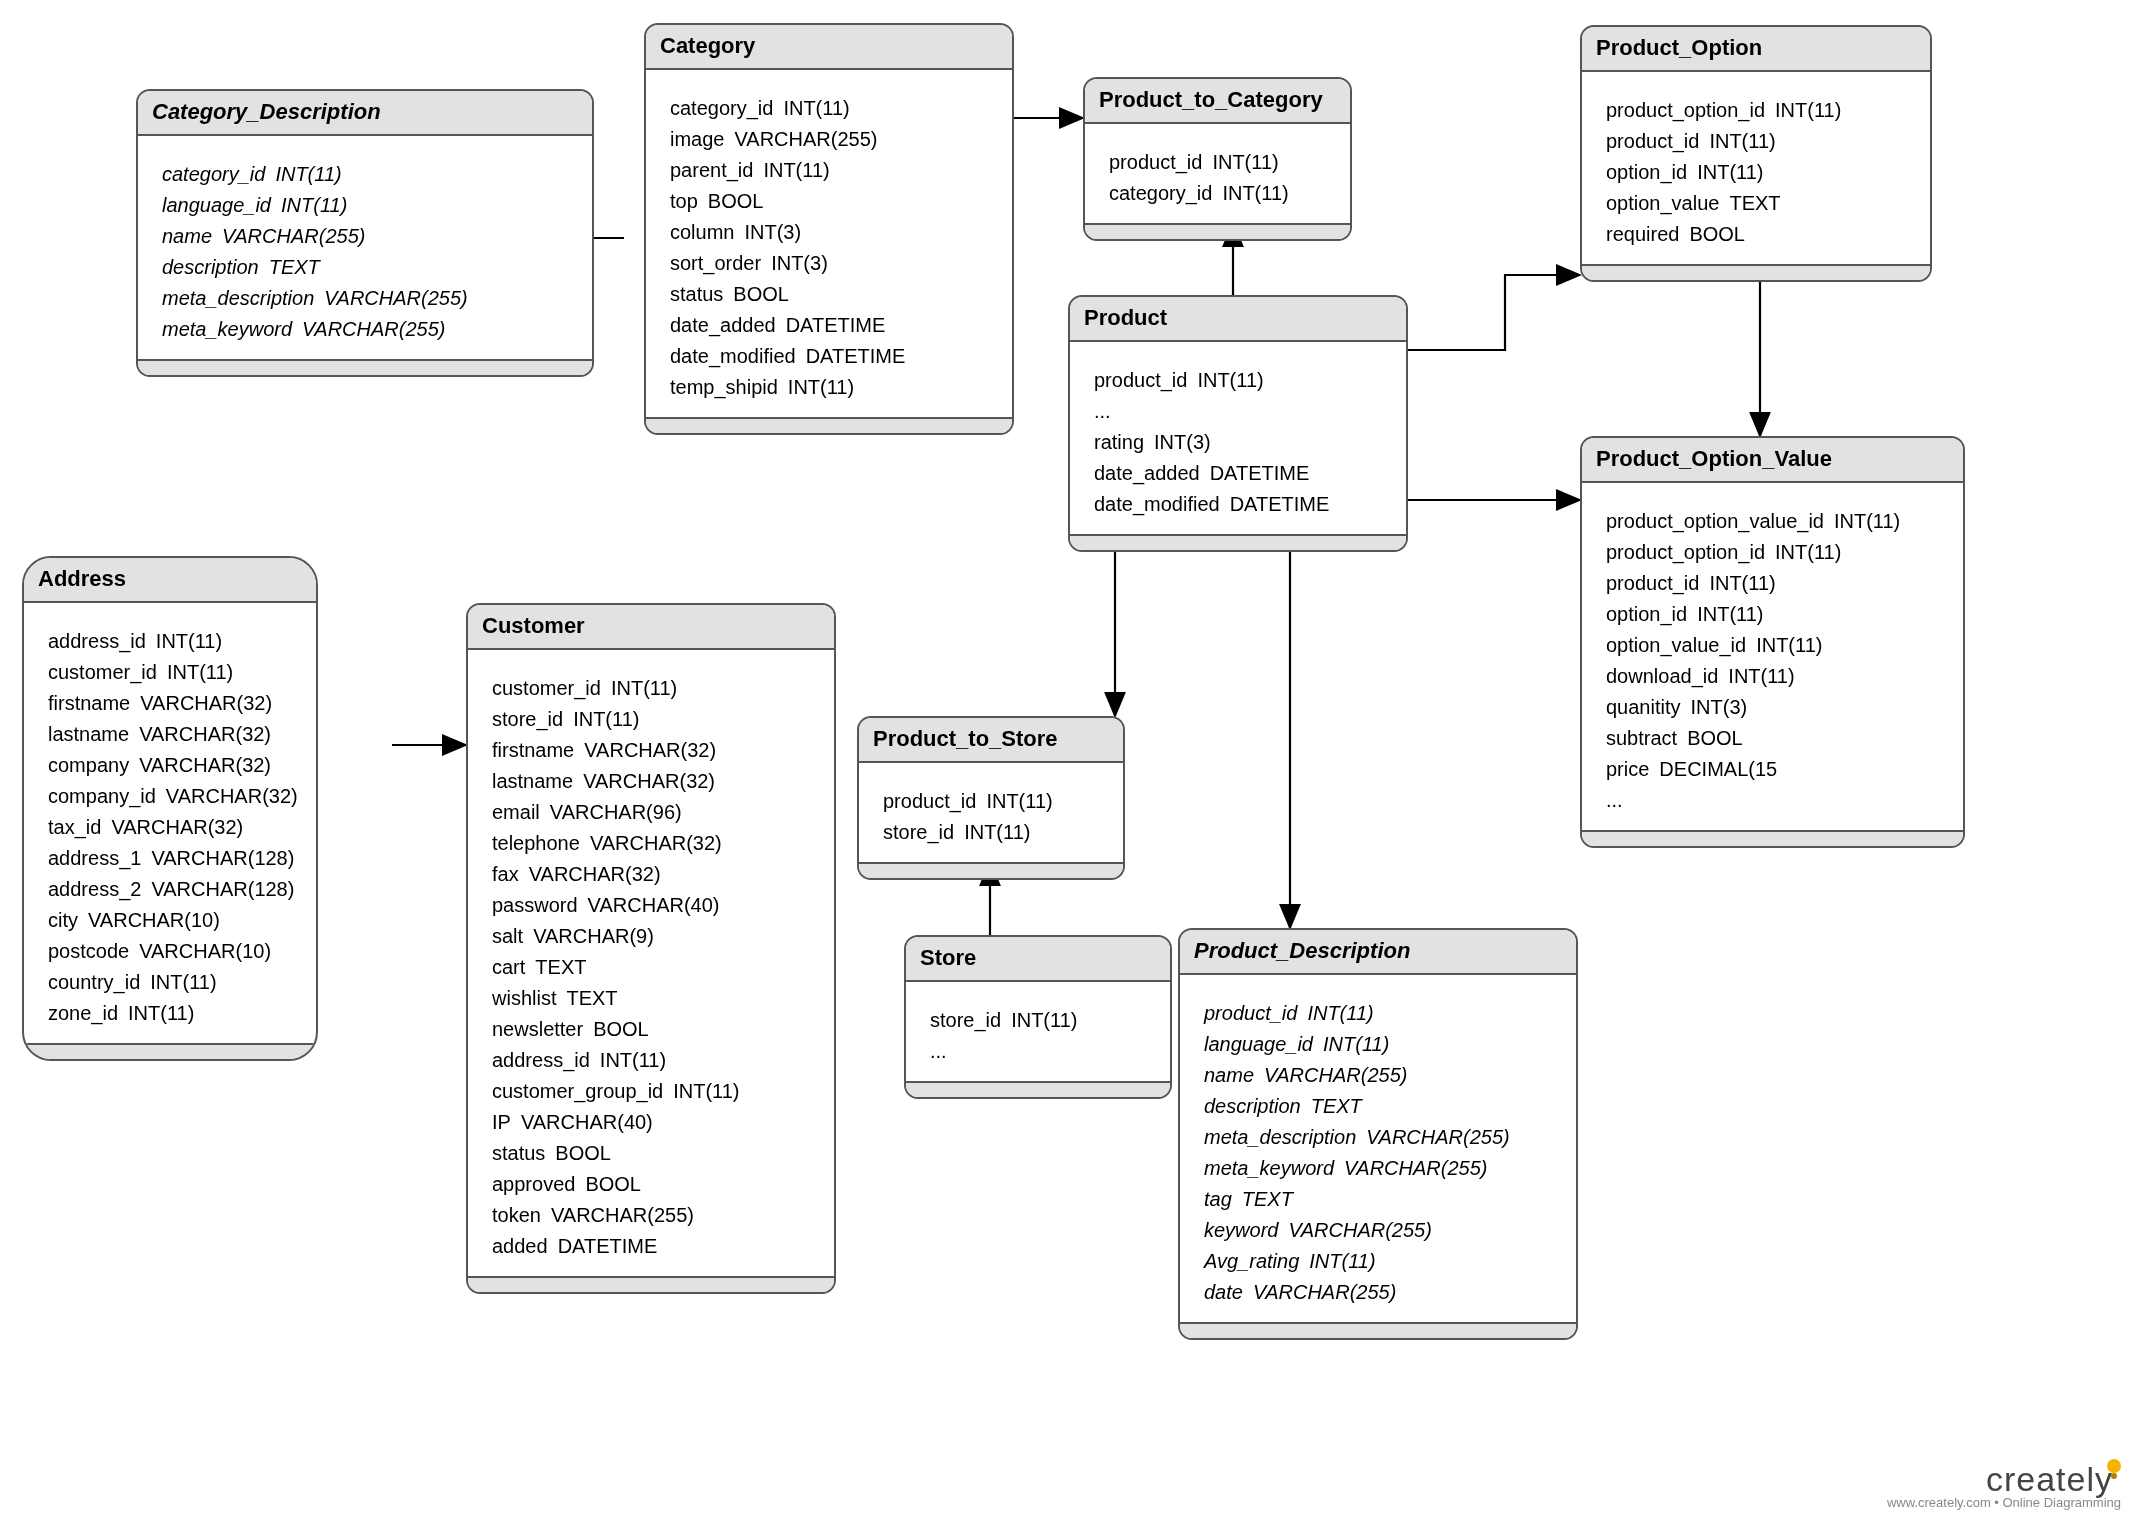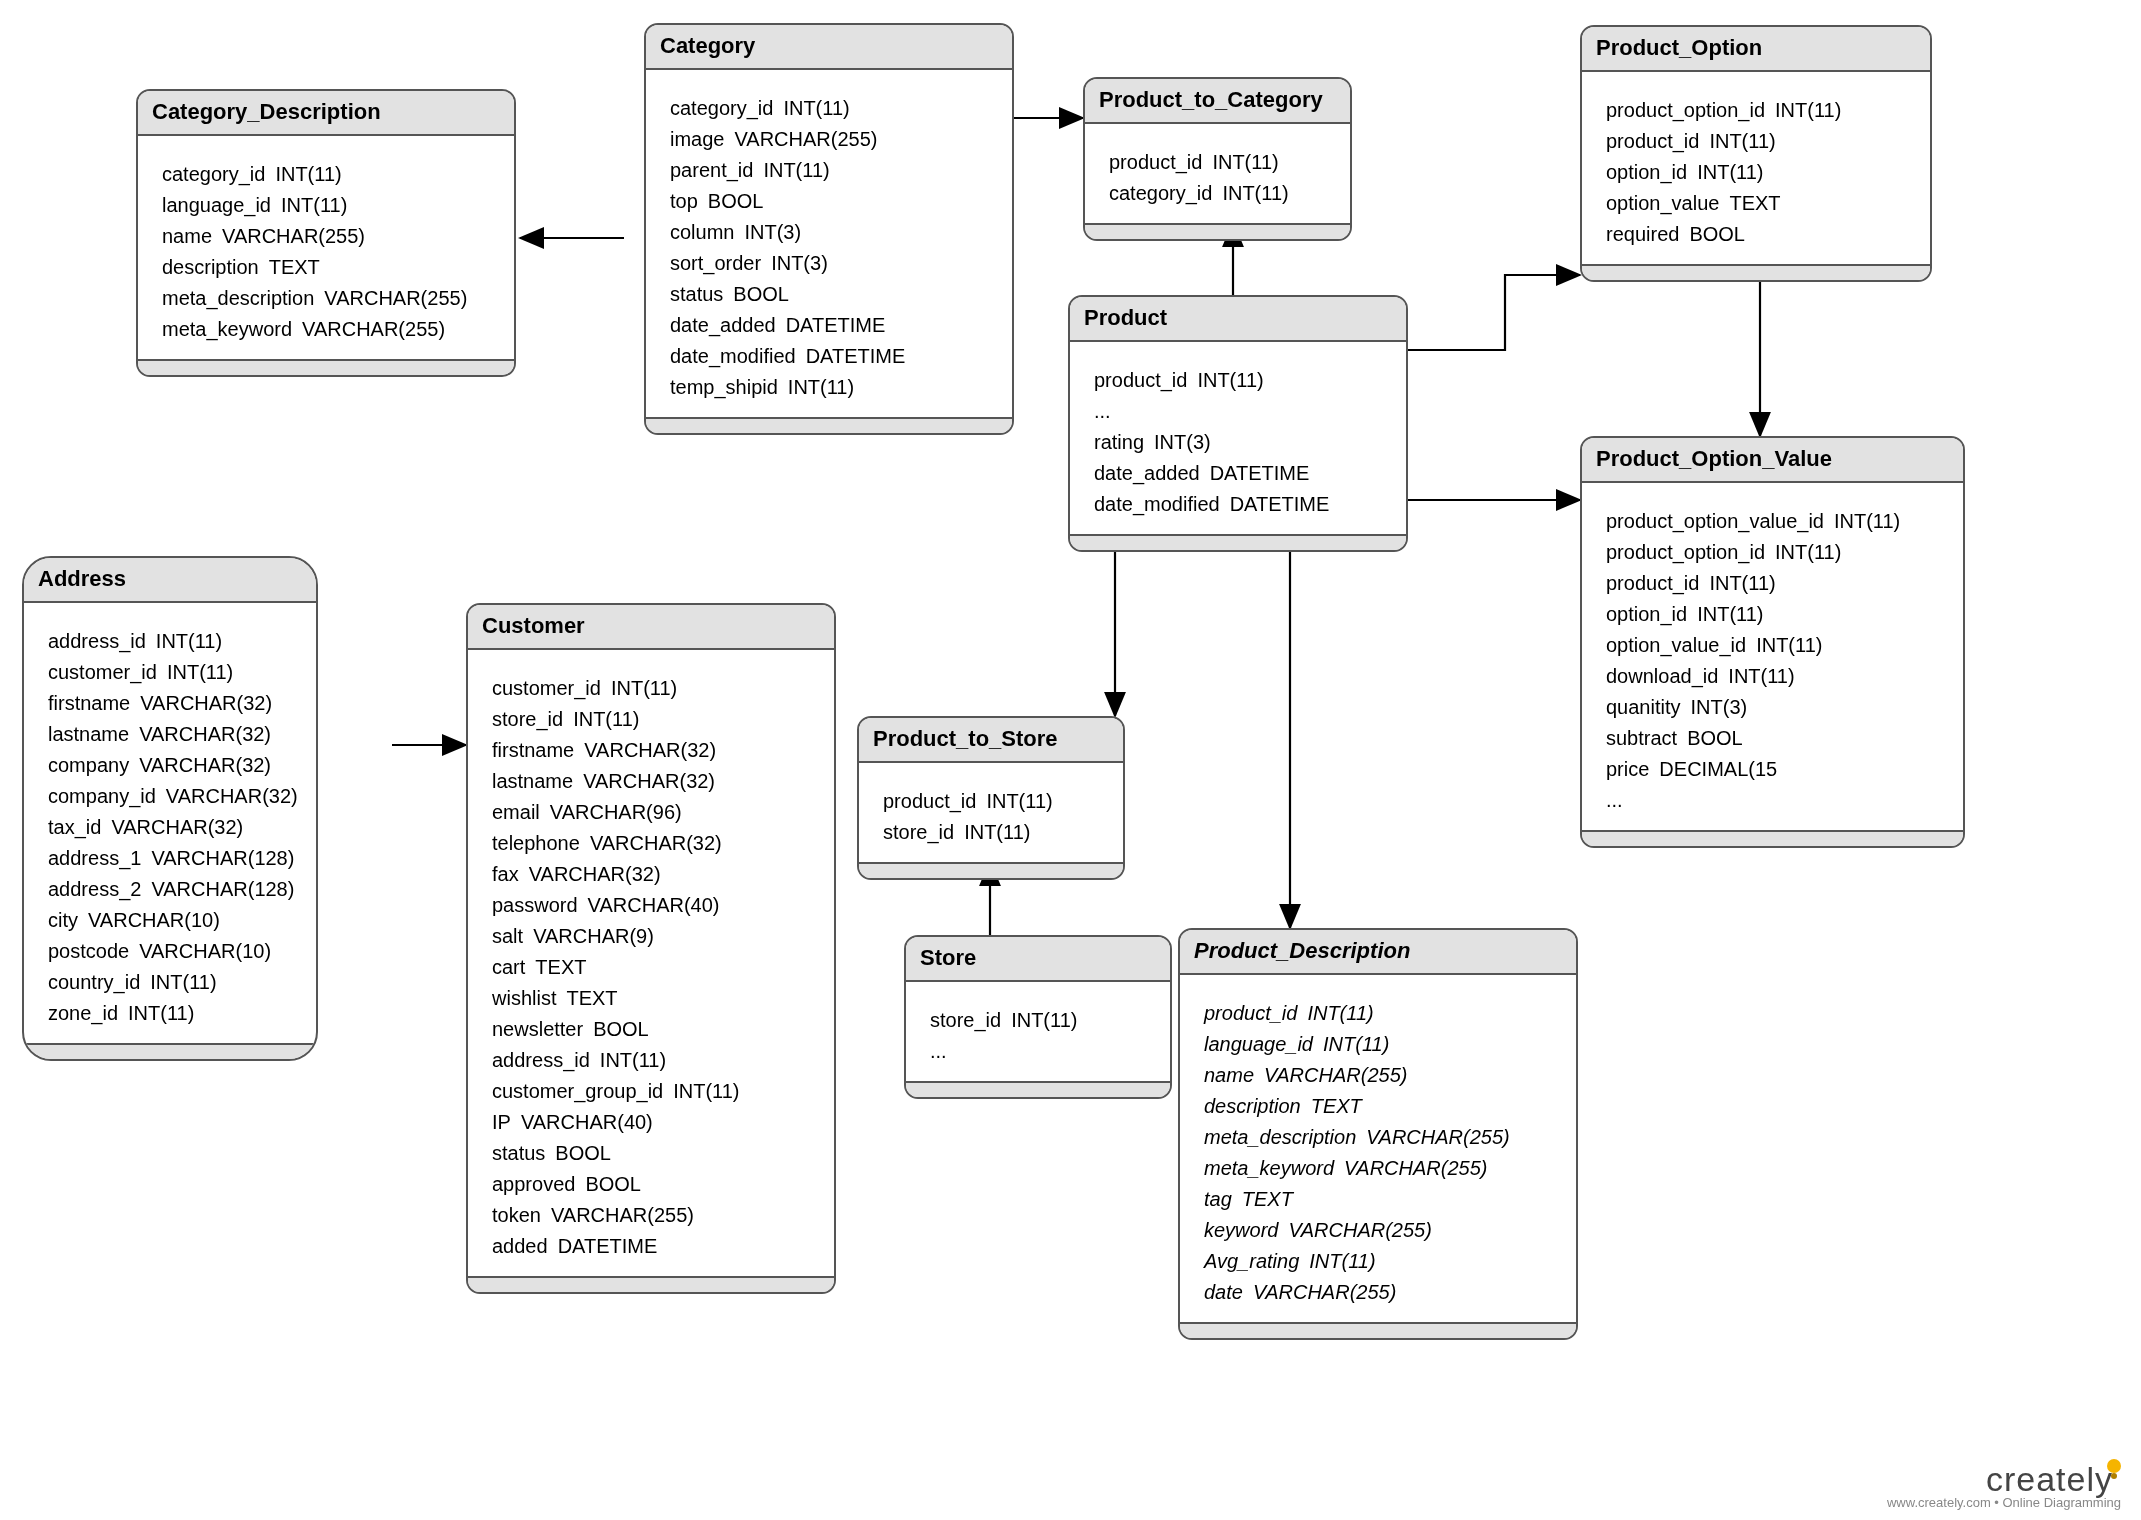--- a/index.html
+++ b/index.html
@@ -100,21 +100,21 @@
         <polyline points="1408,500 1580,500" marker-end="url(#arrowhead)"></polyline>
         <polyline points="1760,280 1760,436" marker-end="url(#arrowhead)"></polyline>
         <polyline points="1115,542 1115,716" marker-end="url(#arrowhead)"></polyline>
         <polyline points="1290,542 1290,928" marker-end="url(#arrowhead)"></polyline>
         <polyline points="990,935 990,862" marker-end="url(#arrowhead)"></polyline>
         <polyline points="392,745 466,745" marker-end="url(#arrowhead)"></polyline>
       </g>
   </svg>
 
   <div id="tables-root">
-      <div class="table" style="left: 136px; top: 89px; width: 380px;">
+      <div class="table" style="left: 136px; top: 89px; width: 458px; font-style: italic;">
         <div class="thead">Category_Description</div>
         <div class="tbody">
           <div class="row"><span class="col-name">category_id</span><span class="col-type">INT(11)</span></div>
           <div class="row"><span class="col-name">language_id</span><span class="col-type">INT(11)</span></div>
           <div class="row"><span class="col-name">name</span><span class="col-type">VARCHAR(255)</span></div>
           <div class="row"><span class="col-name">description</span><span class="col-type">TEXT</span></div>
           <div class="row"><span class="col-name">meta_description</span><span class="col-type">VARCHAR(255)</span></div>
           <div class="row"><span class="col-name">meta_keyword</span><span class="col-type">VARCHAR(255)</span></div>
         </div>
         <div class="tfoot"></div>

